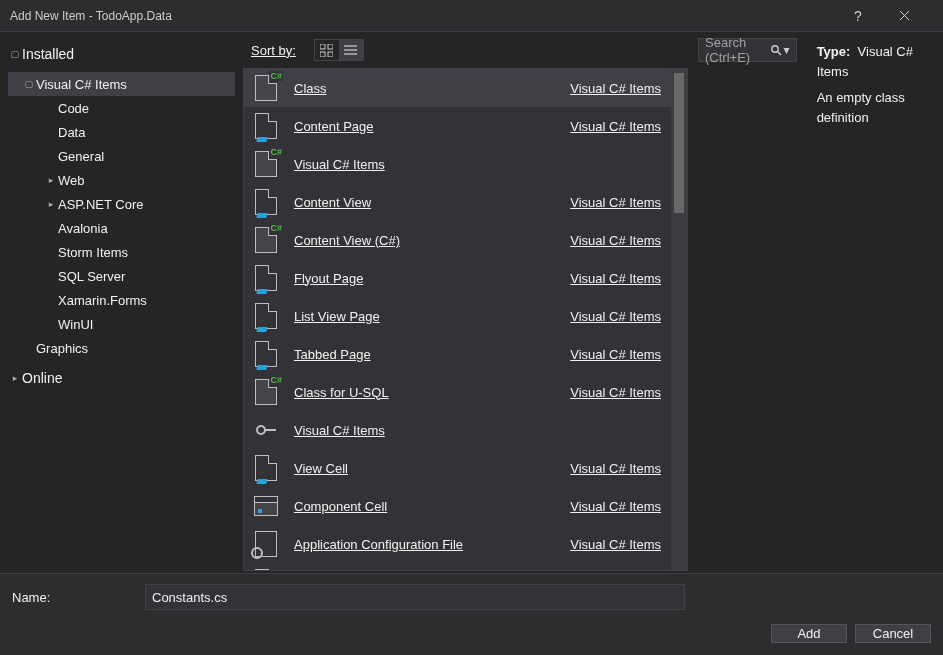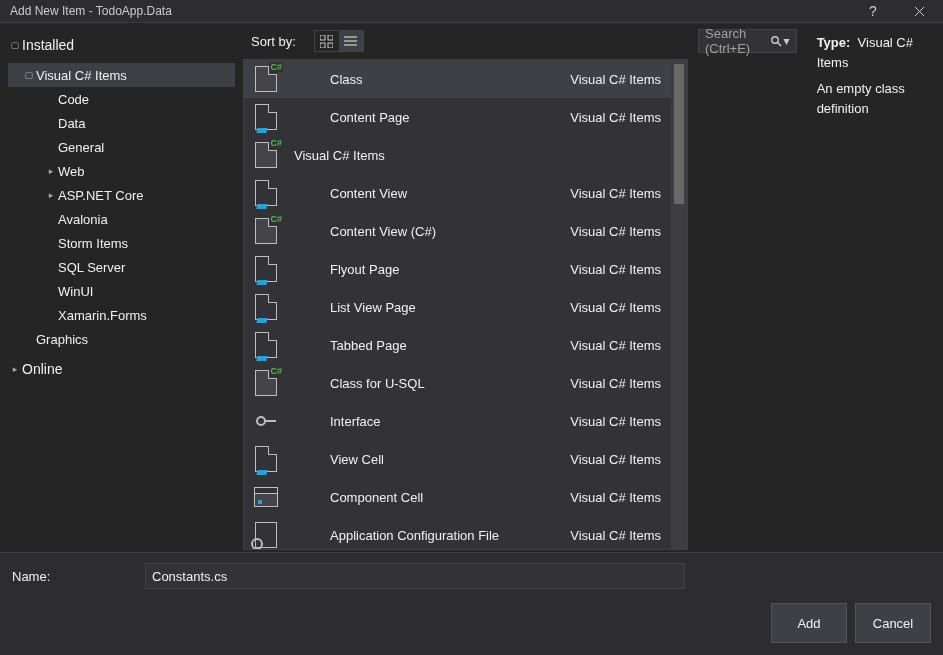--- a/index.html
+++ b/index.html
@@ -9,24 +9,24 @@
     background: #2d2d30;
     color: #f1f1f1;
     width: 943px;
     height: 655px;
     overflow: hidden;
     display: flex;
     flex-direction: column;
   }
   
   .titlebar {
-    height: 23px;
-    display: flex;
-    align-items: center;
-    padding: 0 1px 0 10px;
+    height: 32px;
+    display: flex;
+    align-items: center;
+    padding: 0 16px 0 10px;
     background: #2d2d30;
     border-bottom: 1px solid #3f3f46;
     font-size: 12px;
     color: #cccccc;
   }
   .titlebar .spacer { flex: 1; }
   .titlebar .winbtn {
     width: 46px;
     height: 30px;
     display: flex;
@@ -75,20 +75,21 @@
   .tree-row.selected {
     background: #3f3f46;
   }
   
   .center {
     flex: 1;
     display: flex;
     flex-direction: column;
     min-width: 0;
     background: #252526;
+    text-decoration: underline;
   }
   .sortbar {
     height: 36px;
     display: flex;
     align-items: center;
     padding: 0 8px;
     gap: 6px;
     font-size: 13px;
     color: #f1f1f1;
   }
@@ -140,21 +141,21 @@
   }
   .item-row.selected {
     background: #3f3f46;
   }
   .item-row .icon {
     width: 32px; height: 32px;
     display: flex; align-items: center; justify-content: center;
     margin-right: 12px;
     position: relative;
   }
-  .item-row .label { flex: 1; margin-left: 36px; }
+  .item-row .label { flex: 1; }
   .item-row .category { color: #f1f1f1; font-size: 13px; }
   .fake-scroll {
     width: 16px;
     background: #3e3e42;
     position: relative;
   }
   .fake-scroll .thumb {
     position: absolute;
     left: 3px; right: 3px;
     top: 4px;
@@ -225,21 +226,21 @@
     display: flex;
     align-items: center;
   }
   .buttons-row {
     display: flex;
     justify-content: flex-end;
     gap: 8px;
   }
   .btn-std {
     min-width: 76px;
-    height: 40px;
+    height: 19px;
     background: #3f3f46;
     border: 1px solid #555558;
     color: #f1f1f1;
     font-size: 13px;
     display: flex;
     align-items: center;
     justify-content: center;
     padding: 0 12px;
   }
   
@@ -344,25 +345,25 @@
     <div class="tree-row depth2">
       <span class="caret empty">▸</span>
       <span>Storm Items</span>
     </div>
     <div class="tree-row depth2">
       <span class="caret empty">▸</span>
       <span>SQL Server</span>
     </div>
     <div class="tree-row depth2">
       <span class="caret empty">▸</span>
+      <span>Xamarin.Forms</span>
+    </div>
+    <div class="tree-row depth2">
+      <span class="caret empty">▸</span>
       <span>WinUI</span>
-    </div>
-    <div class="tree-row depth2">
-      <span class="caret empty">▸</span>
-      <span>Xamarin.Forms</span>
     </div>
 
     <div class="tree-row depth1">
       <span class="caret empty">▸</span>
       <span>Graphics</span>
     </div>
 
     <div style="height:6px"></div>
 
     <div class="tree-row depth0">
@@ -485,21 +486,20 @@
             <span class="label">Class for U-SQL</span>
             <span class="category">Visual C# Items</span>
           </div>
           <div class="item-row">
             <div class="icon">
               <div class="key-icon">
                 <div class="circle"></div>
                 <div class="bar"></div>
               </div>
             </div>
-            <span class="label">Interface</span>
             <span class="category">Visual C# Items</span>
           </div>
           <div class="item-row">
             <div class="icon">
               <div class="doc-icon">
                 <div class="sheet"></div>
                 <div class="blue"></div>
               </div>
             </div>
             <span class="label">View Cell</span>

